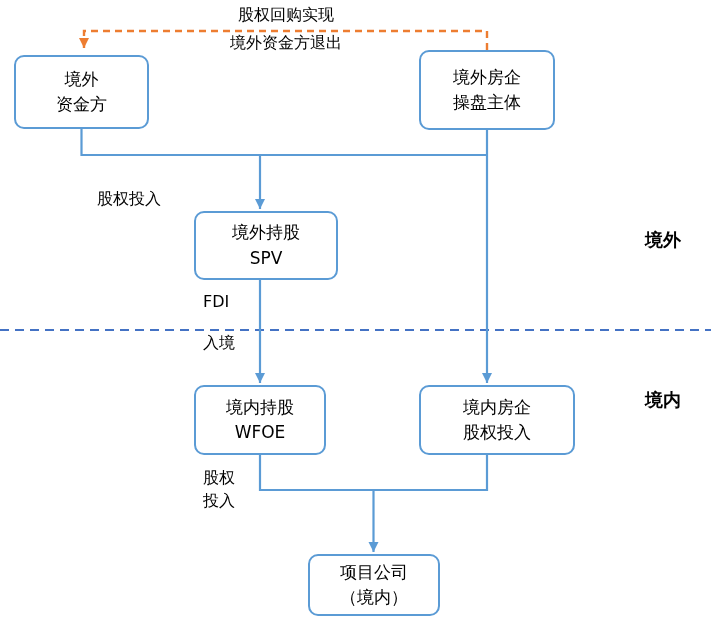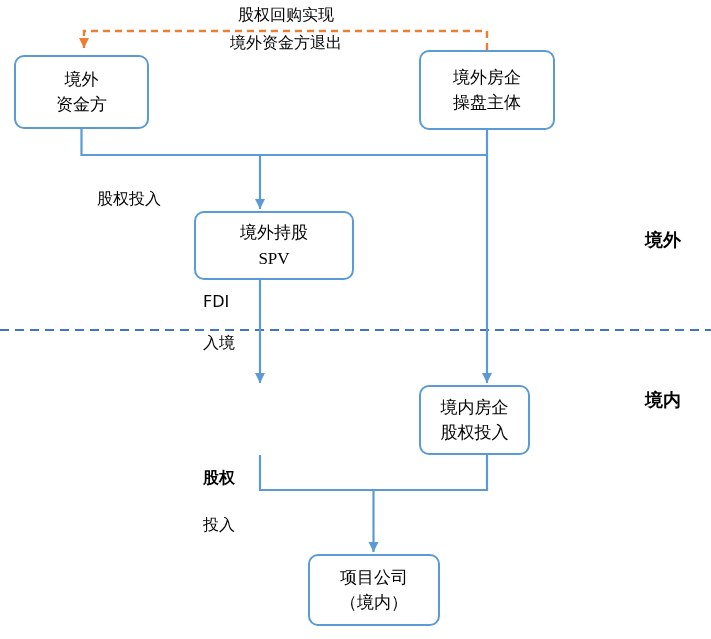--- a/index.html
+++ b/index.html
@@ -88,43 +88,47 @@
   <div class="node" style="left:14px; top:55px; width:135px; height:74px;">
     <span>境外</span>
     <span>资金方</span>
   </div>
 
   <div class="node" style="left:419px; top:50px; width:136px; height:80px;">
     <span>境外房企</span>
     <span>操盘主体</span>
   </div>
 
-  <div class="node" style="left:194px; top:211px; width:160px; height:69px;font-family:Liberation Serif, serif;">
+  <div class="node" style="left:194px; top:211px; width:144px; height:69px;">
     <span>境外持股</span>
     <span>SPV</span>
   </div>
 
+  <div class="node" style="left:194px; top:385px; width:132px; height:70px;">
+    <span>境内持股</span>
+    <span>WFOE</span>
+  </div>
 
-  <div class="node" style="left:419px; top:385px; width:111px; height:70px;">
+  <div class="node" style="left:419px; top:385px; width:156px; height:70px;">
     <span>境内房企</span>
     <span>股权投入</span>
   </div>
 
-  <div class="node" style="left:308px; top:554px; width:132px; height:72px;">
+  <div class="node" style="left:308px; top:554px; width:132px; height:62px;">
     <span>项目公司</span>
     <span>（境内）</span>
   </div>
 
   <div class="lbl center" style="left:210px; top:5px; width:152px;">股权回购实现</div>
   <div class="lbl center" style="left:206px; top:33px; width:160px;">境外资金方退出</div>
 
   <div class="lbl" style="left:97px; top:168px;margin-top:21px;">股权投入</div>
 
   <div class="lbl" style="left:203px; top:292px;">FDI</div>
   <div class="lbl" style="left:203px; top:335px;font-family:Liberation Mono, monospace;">入境</div>
 
-  <div class="lbl" style="left:203px; top:468px;font-weight:bold;">股权</div>
-  <div class="lbl" style="left:203px; top:515px;text-align:center;">投入</div>
+  <div class="lbl" style="left:203px; top:468px;">股权</div>
+  <div class="lbl" style="left:203px; top:491px;text-align:center;">投入</div>
 
   <div class="region" style="left:645px; top:228px;">境外</div>
   <div class="region" style="left:645px; top:388px;text-align:right;">境内</div>
 
 </div>
 
 </body></html>

